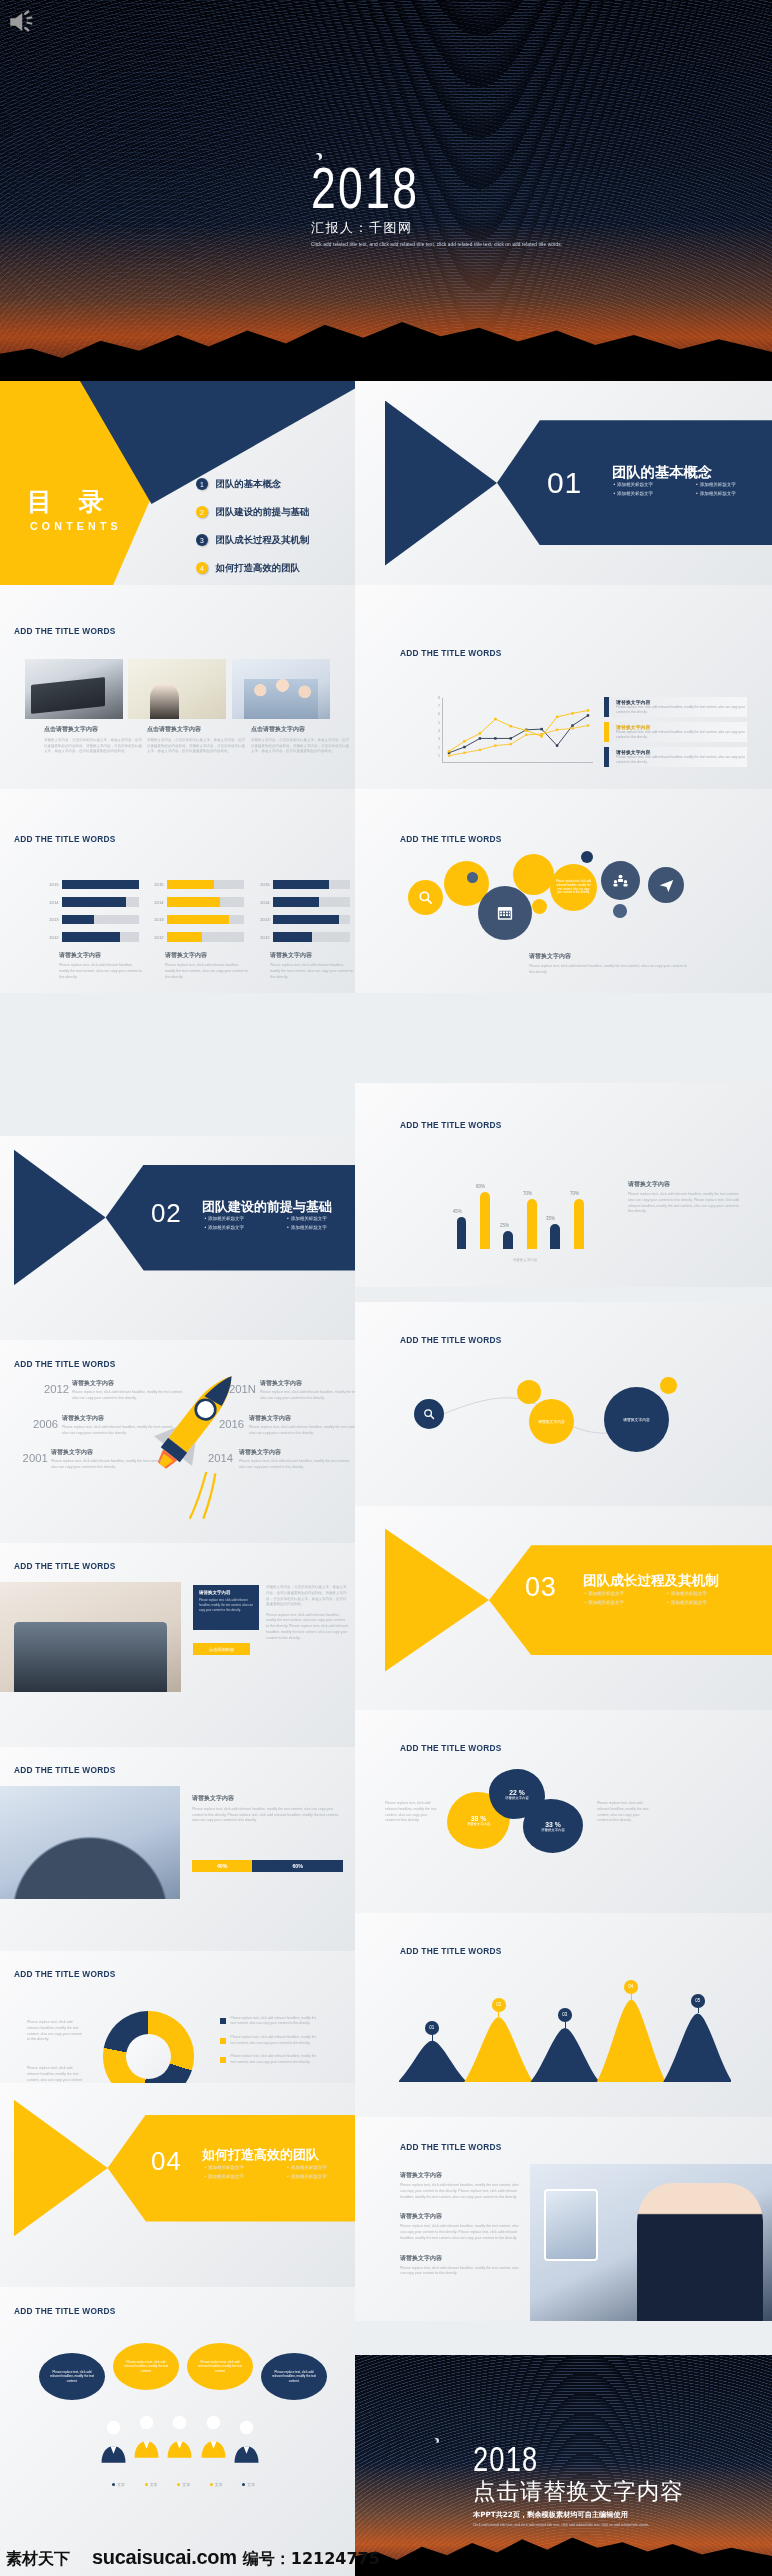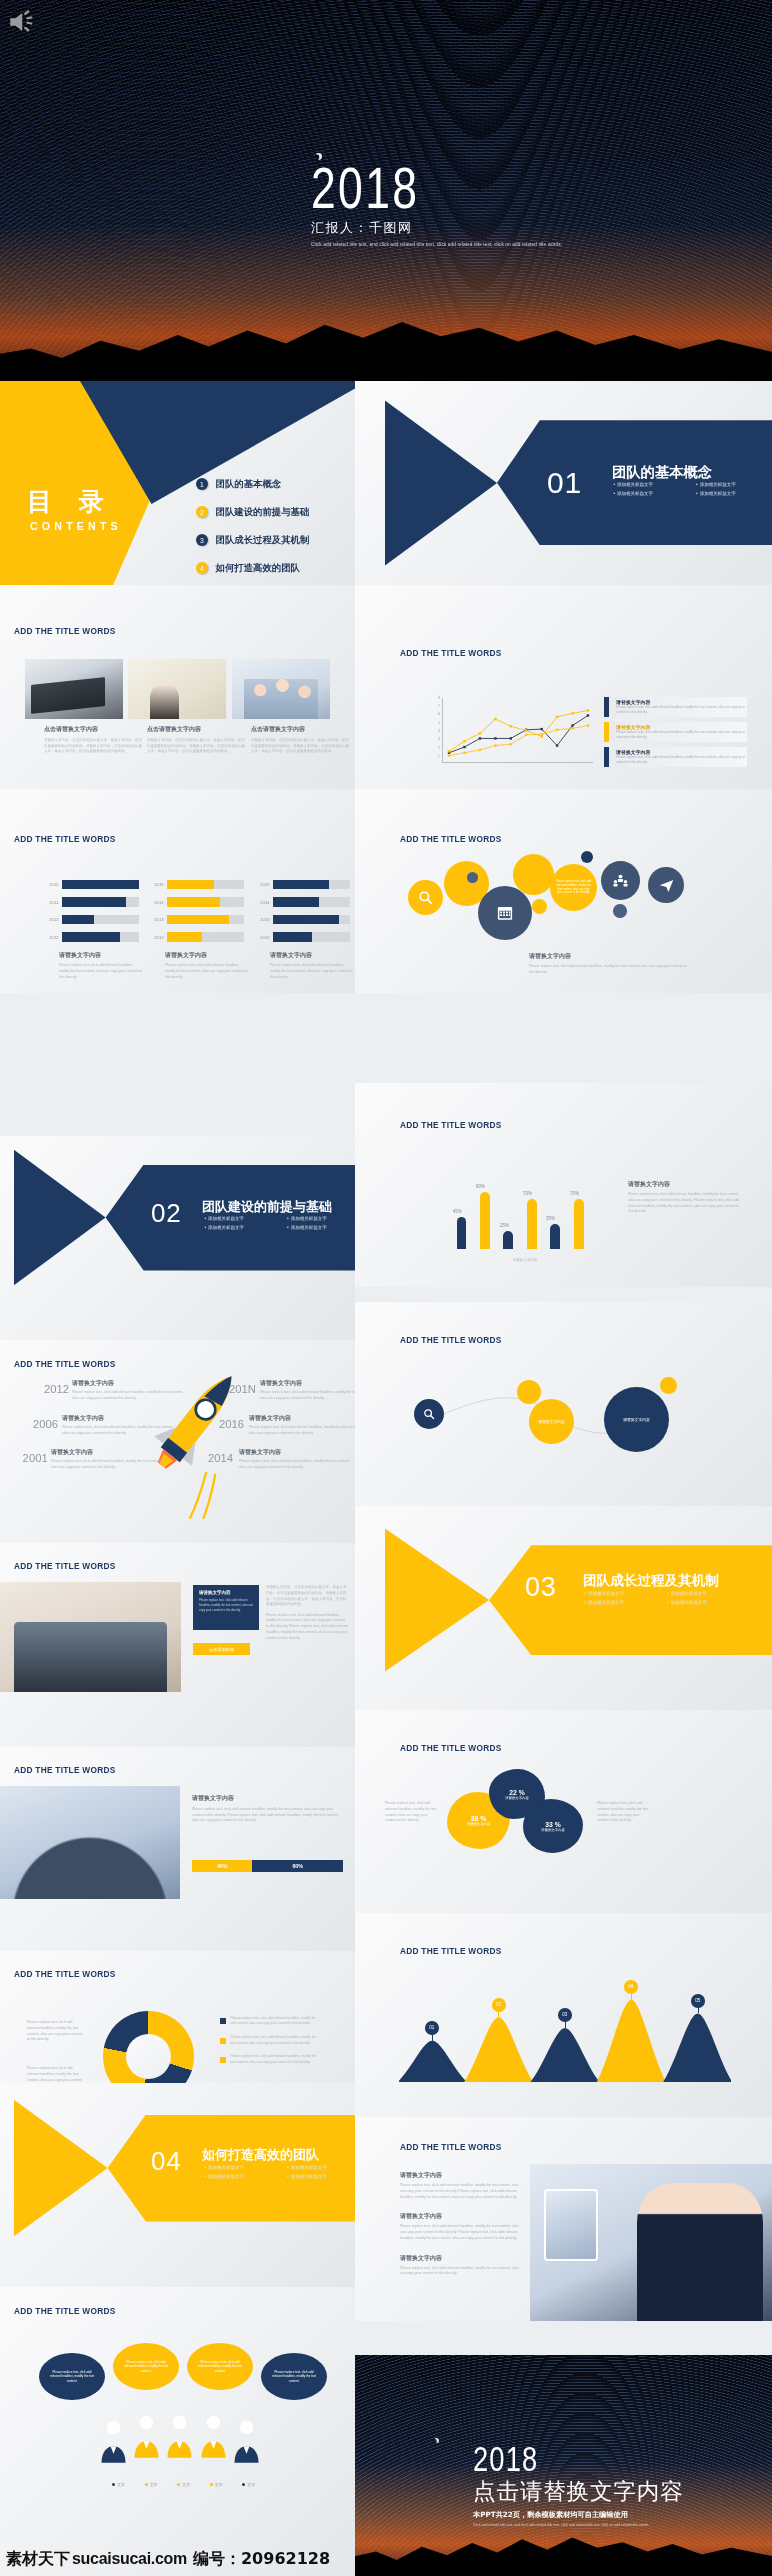--- a/index.html
+++ b/index.html
@@ -238,21 +238,21 @@
   #s21 .h1 { font-size:22.6px; letter-spacing:0.8px; font-family:"DejaVu Sans", sans-serif;
     margin-top:0.8px; }
   #s21 .h2 { font-size:7.2px; font-family:"DejaVu Sans", sans-serif; margin-top:3px;
     font-weight:bold; }
   #s21 .h3 { font-size:3.5px; color:#c6d0e2; margin-top:3px; white-space:nowrap; }
 
   
   #wm { position:absolute; left:6px; bottom:6px; display:flex; align-items:baseline;
     color:#111; font-weight:bold; white-space:nowrap; z-index:50; }
   #wm .a { font-family:"DejaVu Sans", sans-serif; font-size:16px; }
-  #wm .b { font-size:16px; margin-left:2px; letter-spacing:-0.3px; }
+  #wm .b { font-size:20px; margin-left:22px; letter-spacing:-0.3px; }
   #wm .c { font-family:"DejaVu Sans", sans-serif; font-size:16px; margin-left:6px; }
 </style>
 </head>
 <body>
 
 <div class="page">
 
   <div id="hero">
     <div class="wave"></div>
     <div class="glow"></div>
@@ -888,17 +888,17 @@
       <div class="yr">2018</div>
       <div class="h1">点击请替换文字内容</div>
       <div class="h2">本PPT共22页，剩余模板素材均可自主编辑使用</div>
       <div class="h3">Click add related title text, and click add related title text, click add related title text, click on add related title words.</div>
     </div>
   </div>
 
   <div id="wm">
     <span class="a">素材天下</span>
     <span class="b">sucaisucai.com</span>
-    <span class="c">编号：20962128</span>
+    <span class="c">编号：12124775</span>
   </div>
 
 </div>
 
 
 </body></html>

